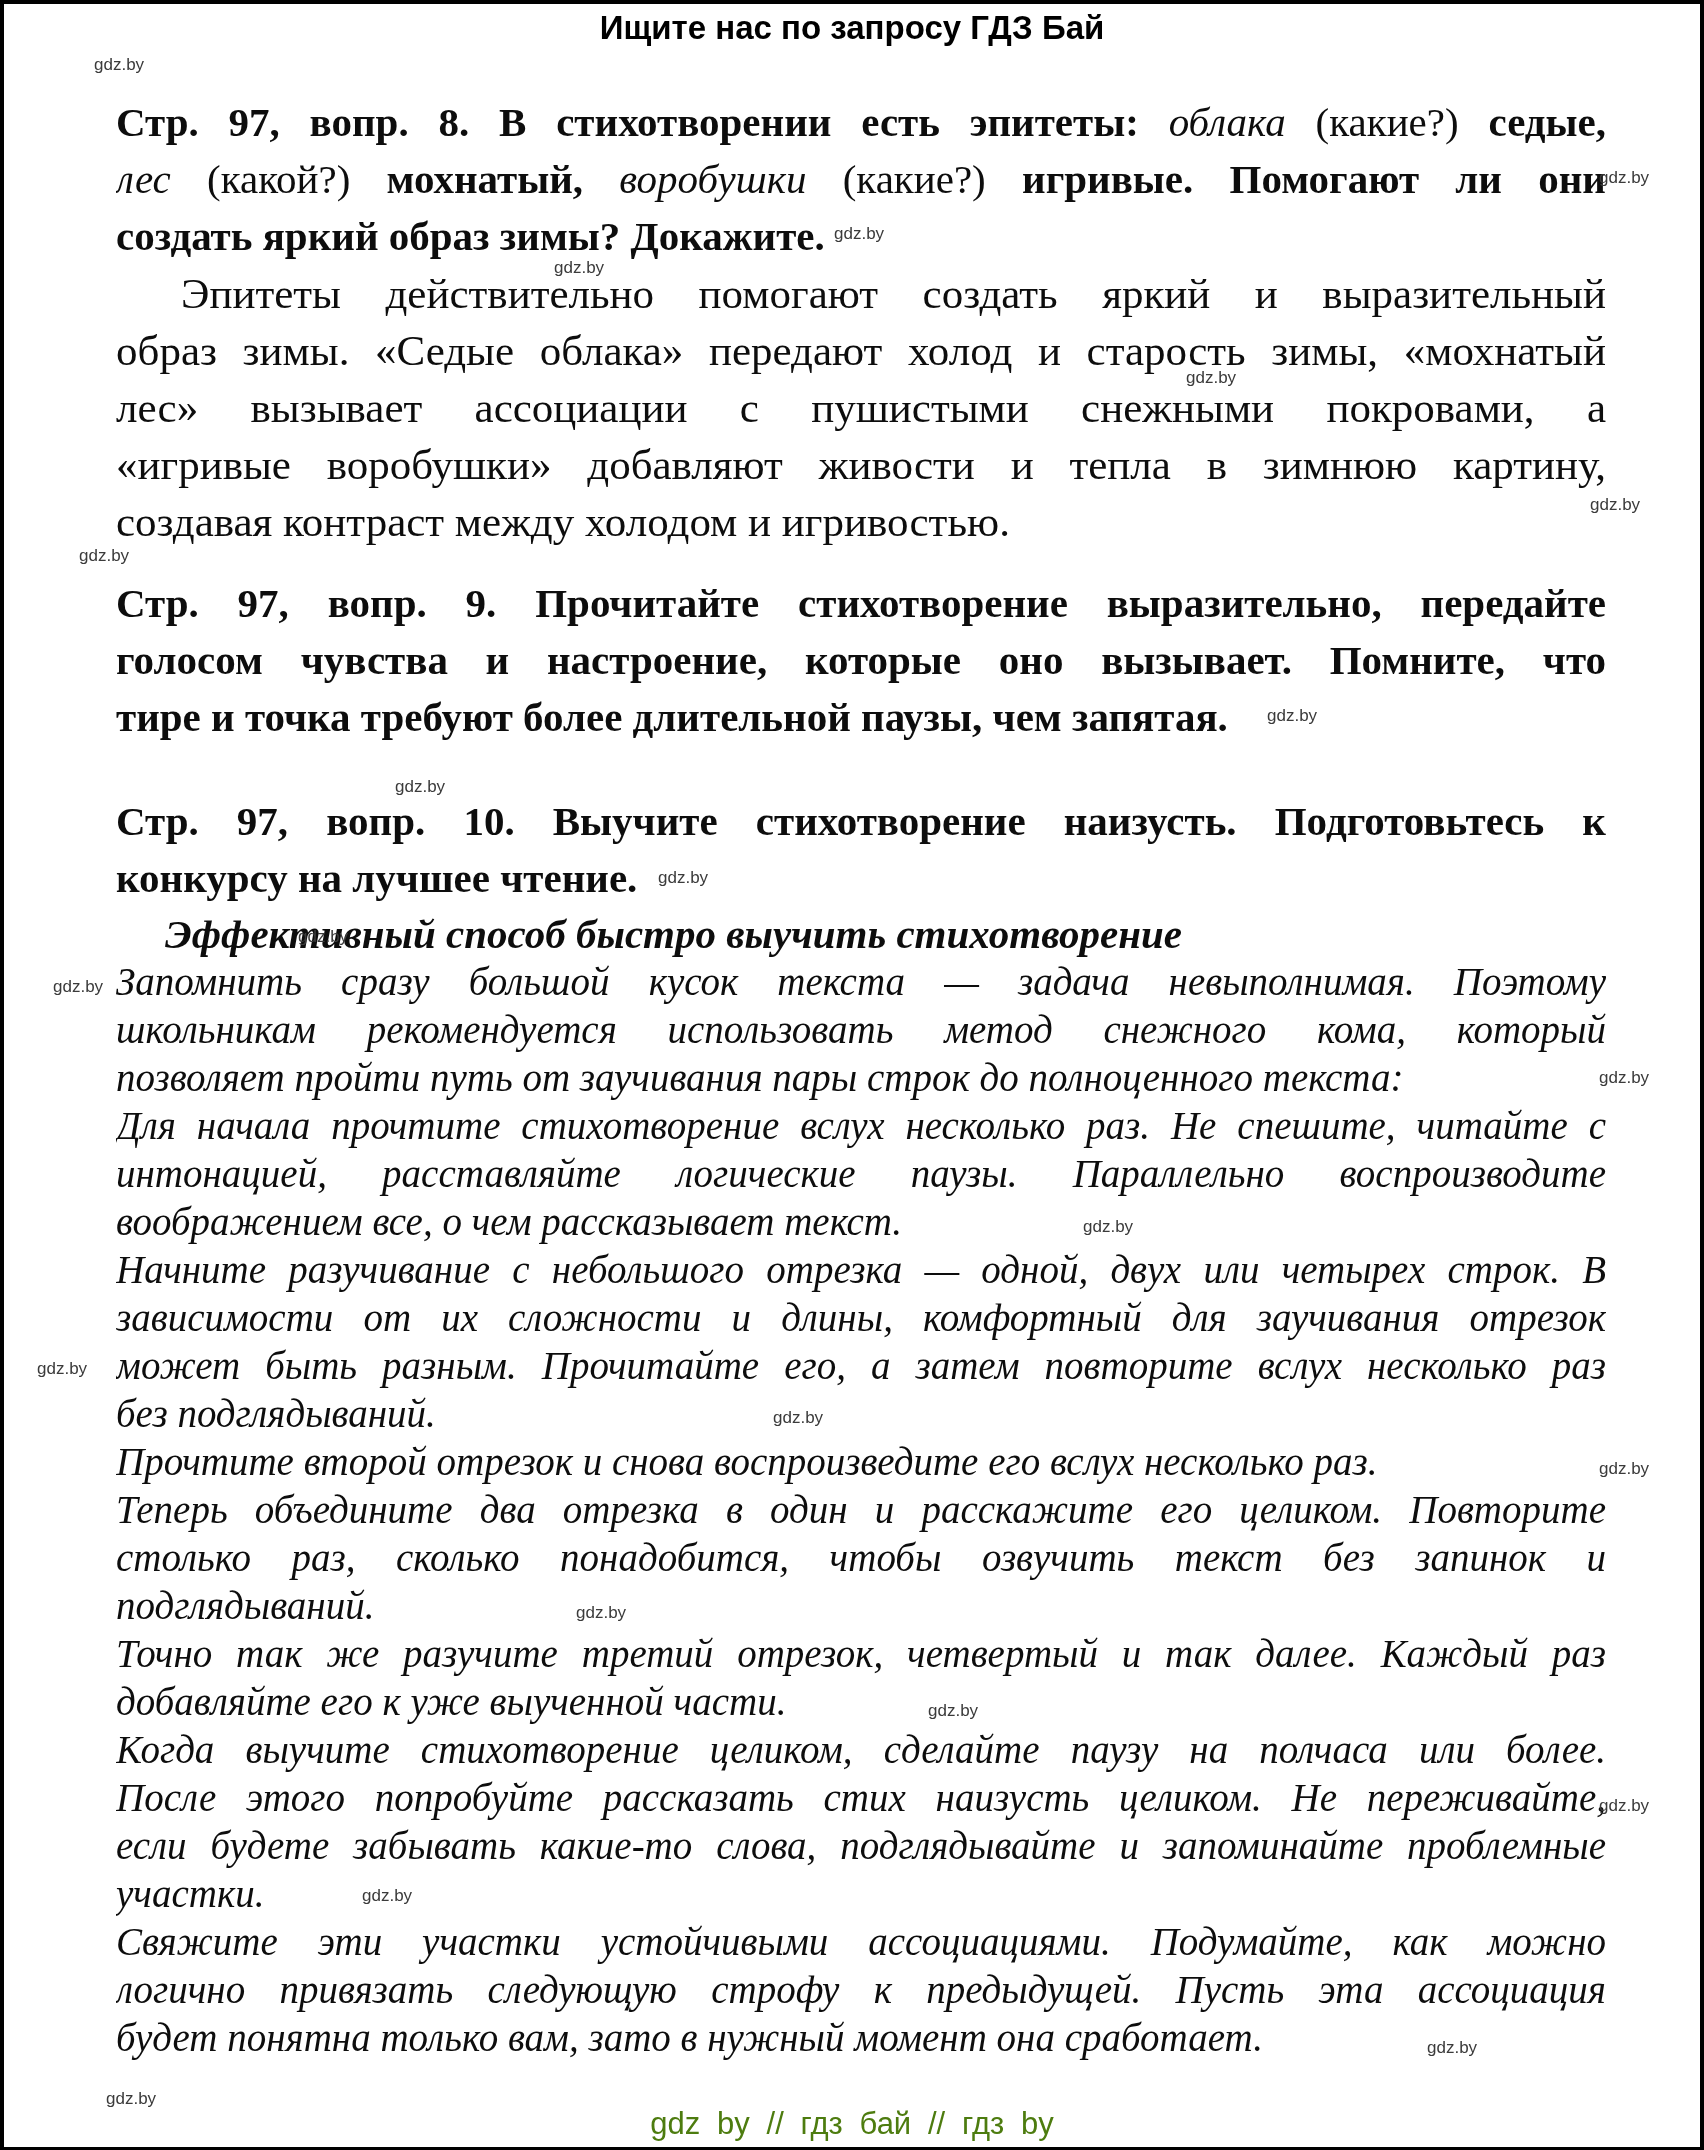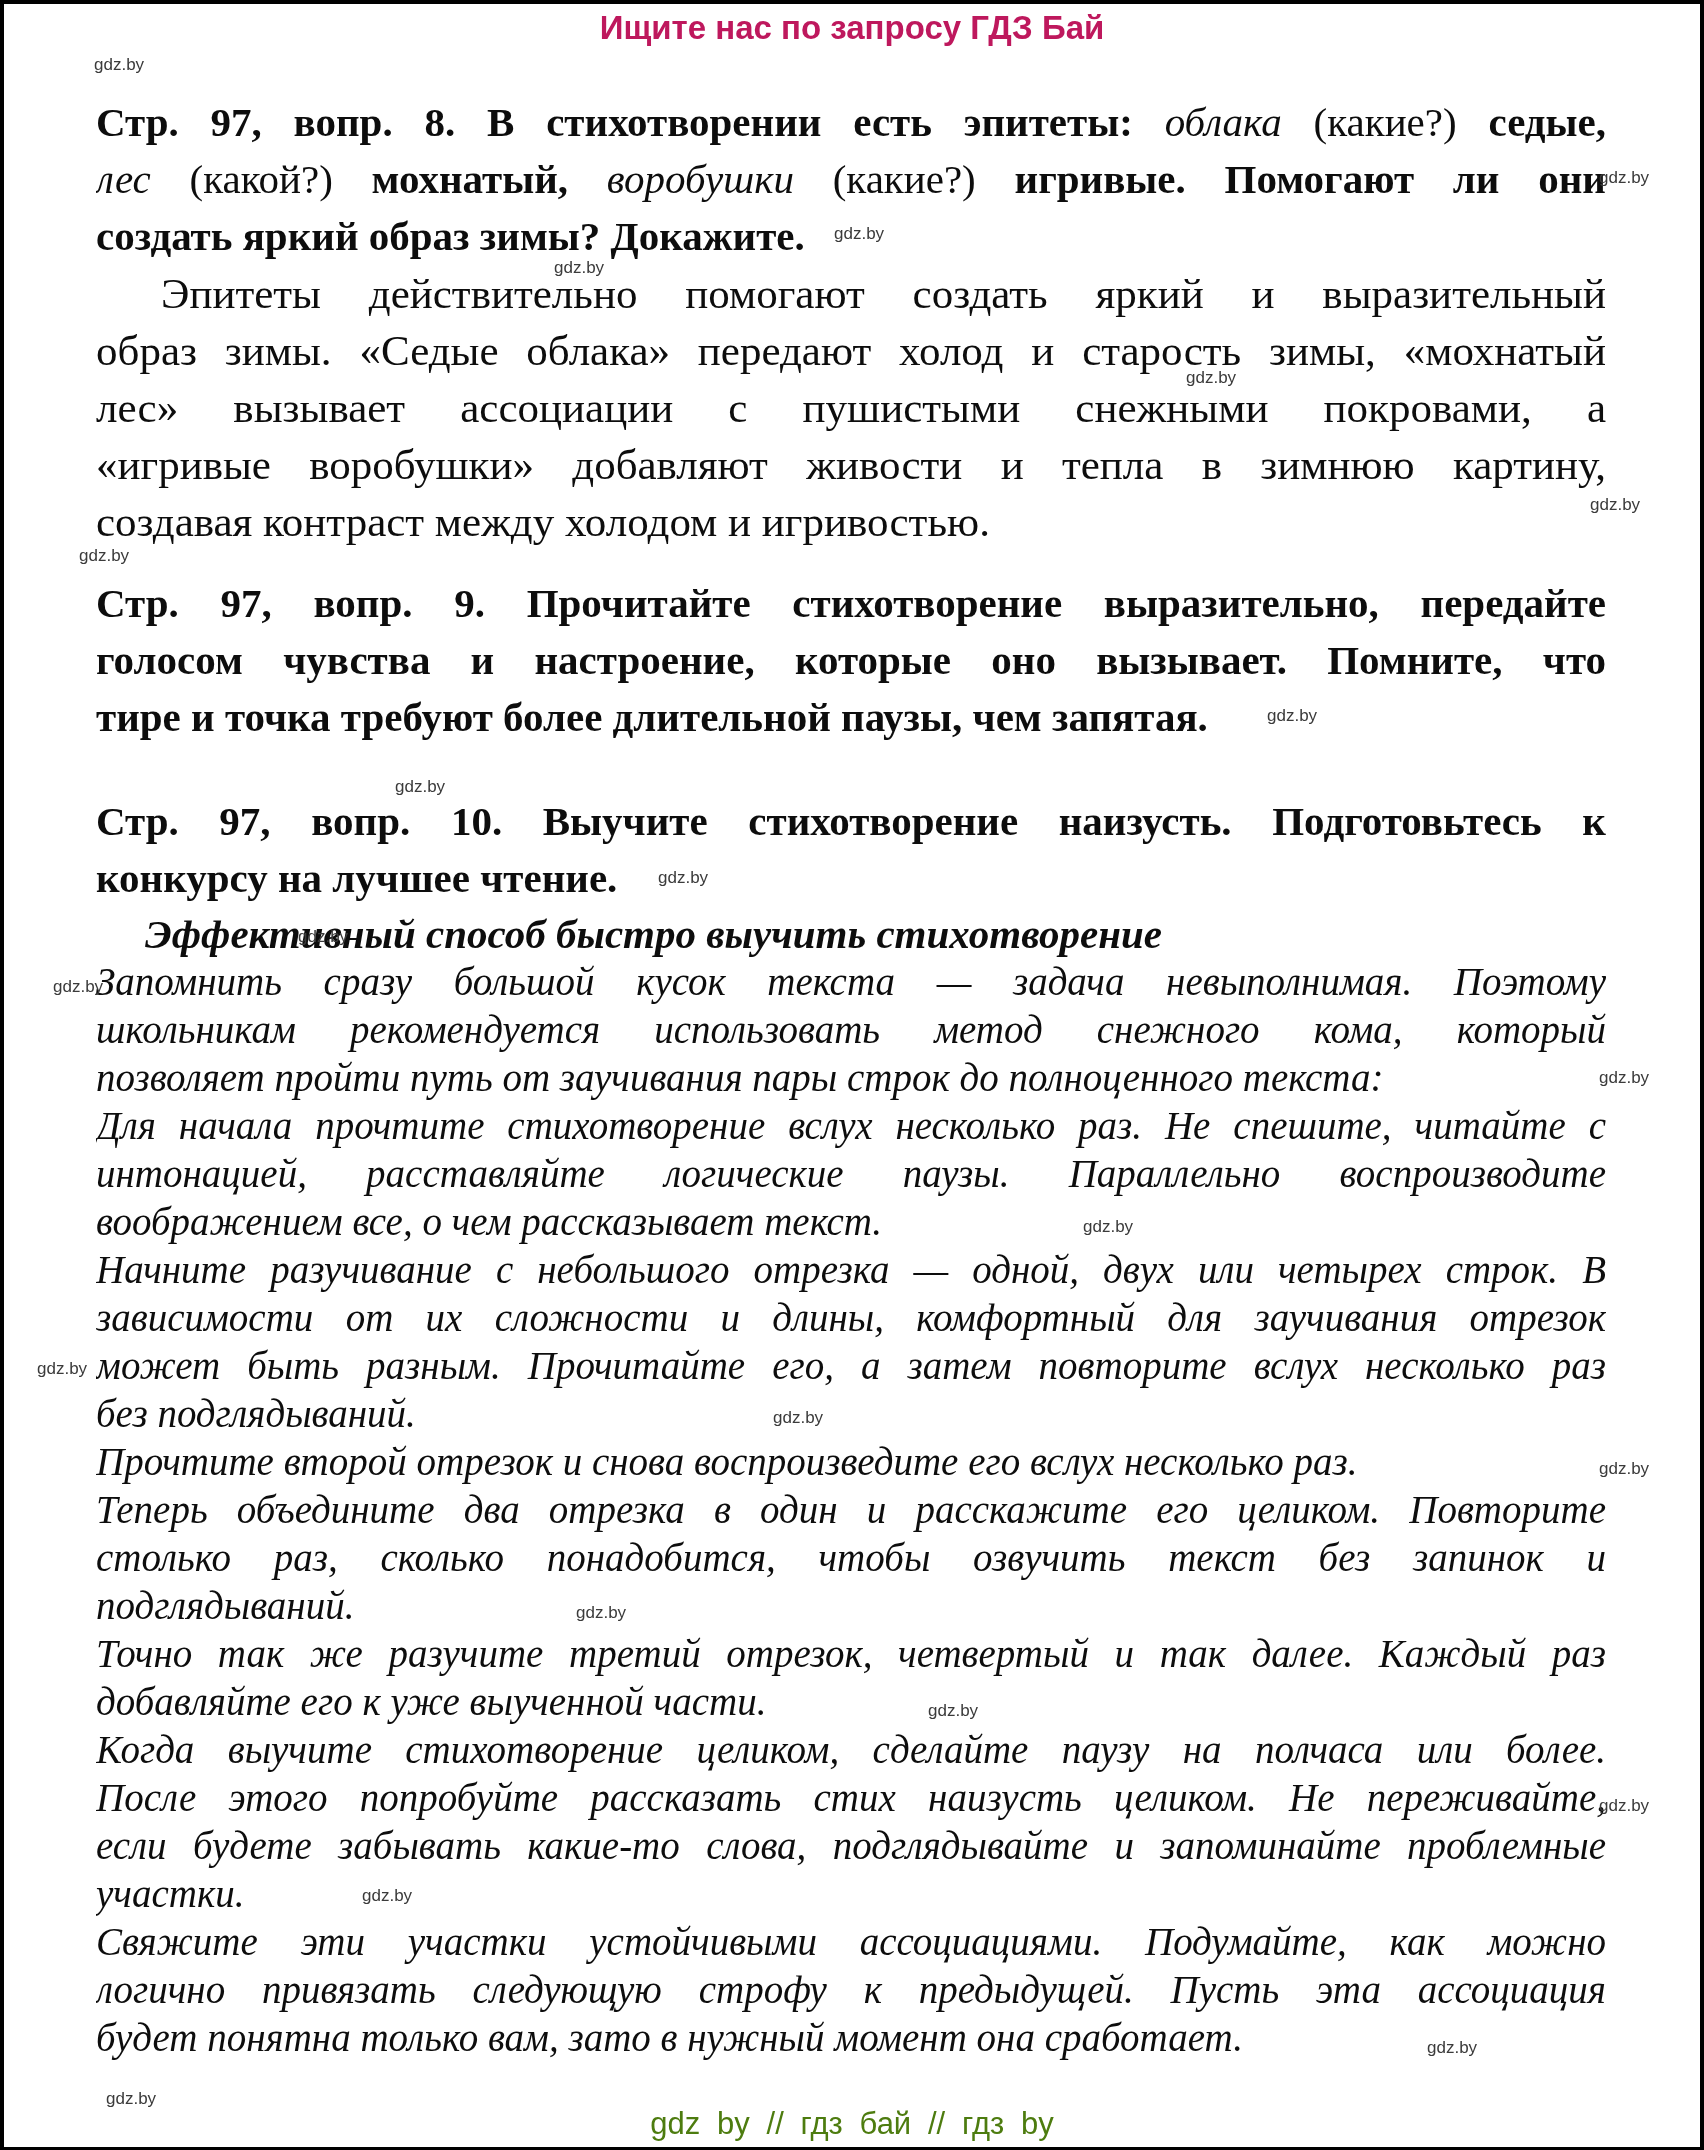--- a/index.html
+++ b/index.html
@@ -60,21 +60,21 @@
     line-height: 48px;
   }
   .blk-subheading .line {
     font-weight: bold;
     font-style: italic;
     font-size: 41px;
     line-height: 48px;
     text-align: center;
     padding-left: 49px;
   }
-  .line { overflow: hidden; white-space: normal; }
+  .line { overflow: hidden; white-space: normal; margin-left: 20px; }
   .line.just {
     text-align: justify;
     text-align-last: justify;
     -moz-text-align-last: justify;
   }
   .line.left {
     text-align: center;
     text-align-last: left;
     -moz-text-align-last: left;
   }
@@ -90,21 +90,21 @@
     font-size: 17px;
     line-height: 28px;
     color: #3b3b3b;
     white-space: nowrap;
   }
 </style>
 </head>
 <body>
 
 <div class="page">
-  <div class="banner" style="color: #be185d;">Ищите нас по запросу ГДЗ Бай</div>
+  <div class="banner" style="color: #000000;">Ищите нас по запросу ГДЗ Бай</div>
 
   <div class="content" id="content">
       <div class="block blk-heading sp-0">
         <div class="line just"><span class="seg-b">Стр. 97, вопр. 8. В стихотворении есть эпитеты: </span><span class="seg-i">облака </span><span class="seg-r">(какие?) </span><span class="seg-b">седые,</span></div>
         <div class="line just"><span class="seg-i">лес </span><span class="seg-r">(какой?) </span><span class="seg-b">мохнатый, </span><span class="seg-i">воробушки </span><span class="seg-r">(какие?) </span><span class="seg-b">игривые. Помогают ли они</span></div>
         <div class="line left">создать яркий образ зимы? Докажите.</div>
       </div>
       <div class="block blk-roman sp-0">
         <div class="line just indent">Эпитеты действительно помогают создать яркий и выразительный</div>
         <div class="line just">образ зимы. «Седые облака» передают холод и старость зимы, «мохнатый</div>

